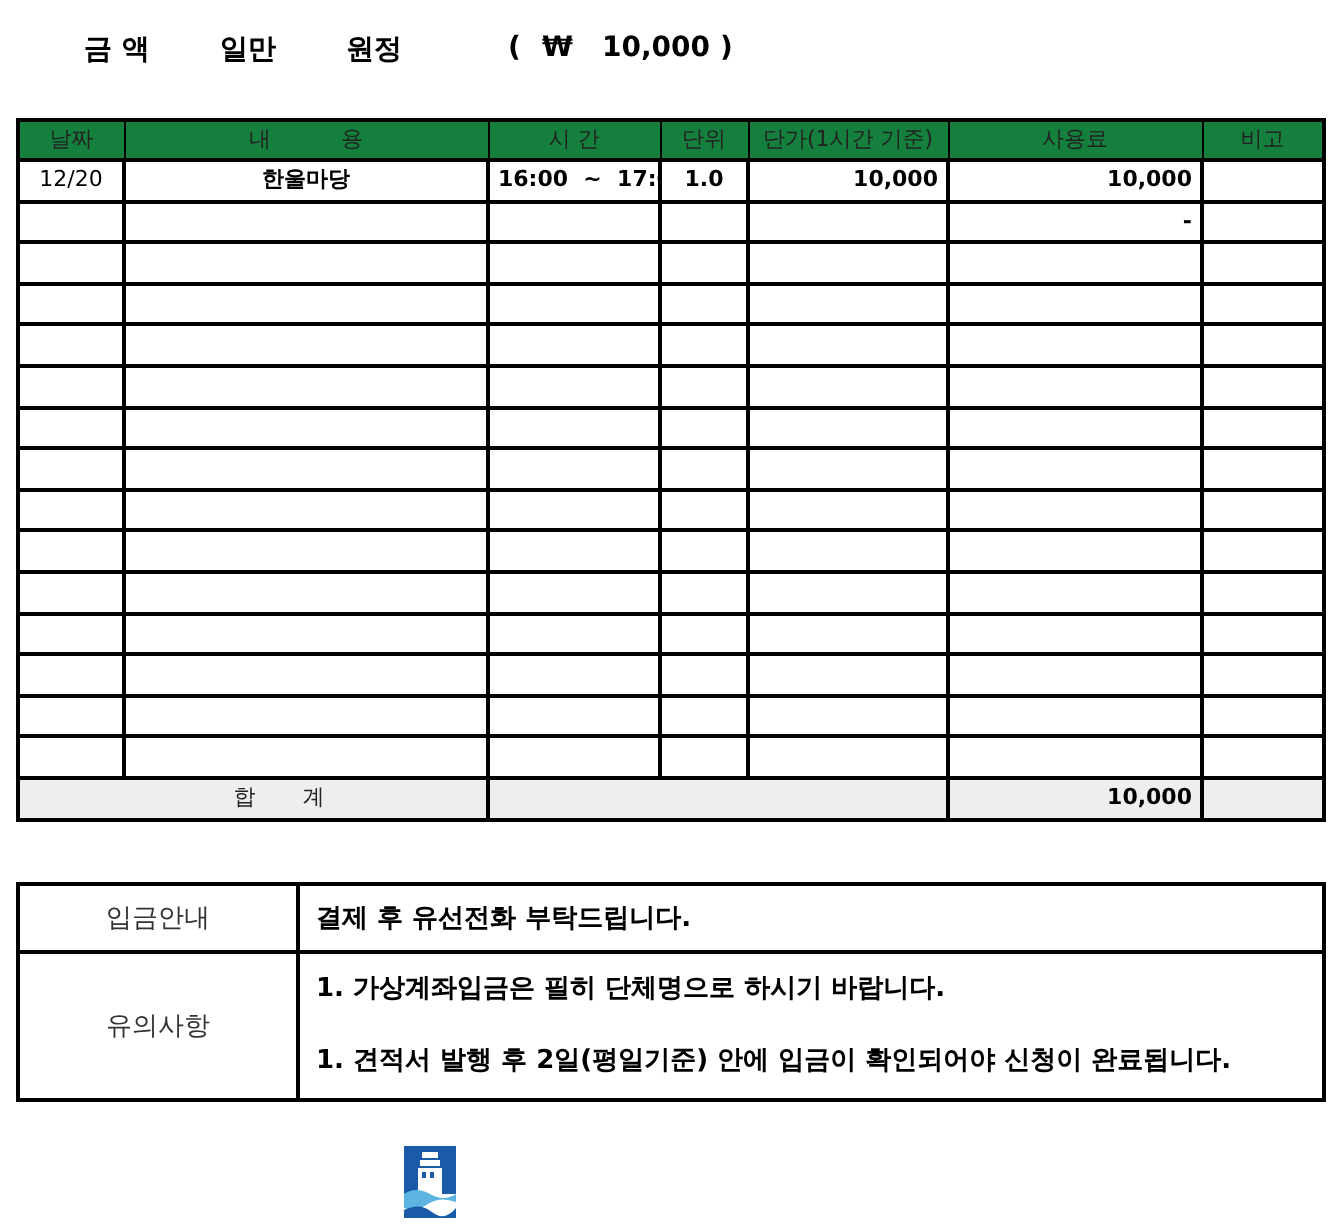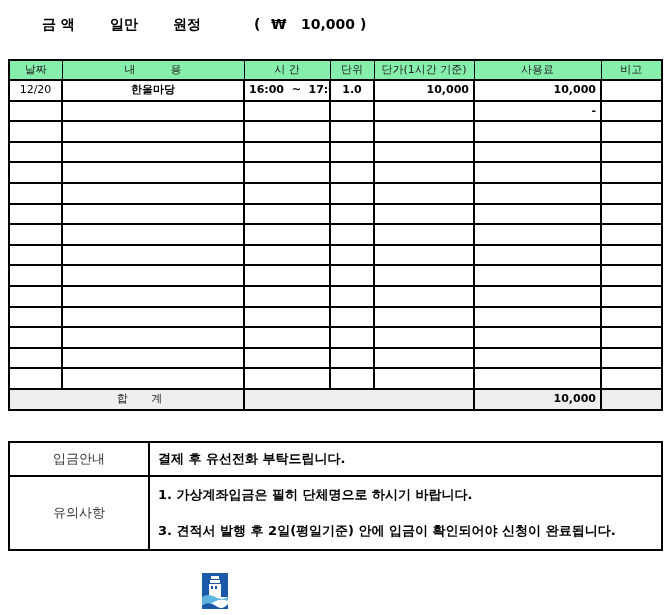--- a/index.html
+++ b/index.html
@@ -7,21 +7,21 @@
          font-family: "DejaVu Sans", "Liberation Sans", sans-serif; color: #000; }
 
   .amount-line { position: absolute; top: 14px; left: 0; width: 667px; height: 24px;
                  font-size: 14px; font-weight: bold; }
   .amount-line span { position: absolute; top: 2px; white-space: nowrap; }
 
   table.quote { position: absolute; left: 8px; top: 59px; width: 653px;
                 border-collapse: collapse; table-layout: fixed; }
   table.quote td, table.quote th { border: 2px solid #000; padding: 0 4px; font-size: 11px;
                  height: 18.6px; line-height: 18px; overflow: hidden; white-space: nowrap; }
-  table.quote th { background: #86efac; font-weight: normal; color: #222; font-size: 11px;
+  table.quote th { background: #15803d; font-weight: normal; color: #222; font-size: 11px;
                    height: 17px; border-width: 2px 1px 2px 1px; }
   table.quote th:first-child { border-left-width: 2px; }
   table.quote th:last-child { border-right-width: 2px; }
   .c { text-align: center; }
   .r { text-align: right; }
   .b { font-weight: bold; }
   tr.total td { background: #eeeeee; padding-left: 40px; }
   tr.total td.lbl { letter-spacing: 10px; color: #222; font-weight: normal; }
 
   table.notes { position: absolute; left: 8px; top: 441px; width: 653px;
@@ -223,21 +223,21 @@
     </colgroup>
   <tbody>
       <tr>
     <td class="label" style="height:32px">입금안내</td>
     <td class="content">결제 후 유선전화 부탁드립니다.</td>
   </tr>
   <tr>
     <td class="label">유의사항</td>
     <td class="content">
       <div class="note-line">1. 가상계좌입금은 필히 단체명으로 하시기 바랍니다.</div>
-      <div class="note-line">3. 견적서 발행 후 2일(평일기준) 안에 입금이 확인되어야 신청이 완료됩니다.</div>
+      <div class="note-line">1. 견적서 발행 후 2일(평일기준) 안에 입금이 확인되어야 신청이 완료됩니다.</div>
     </td>
   </tr>
 </tbody>
   </table>
 
 <div class="logo">
   <svg class="logo-mark" viewBox="0 0 30 40">
     <rect x="0" y="0" width="30" height="40" fill="#ffffff"></rect>
     <rect x="2" y="2" width="26" height="24" fill="#1a5aa8"></rect>
     <rect x="11" y="5" width="8" height="3" fill="#fff"></rect>

